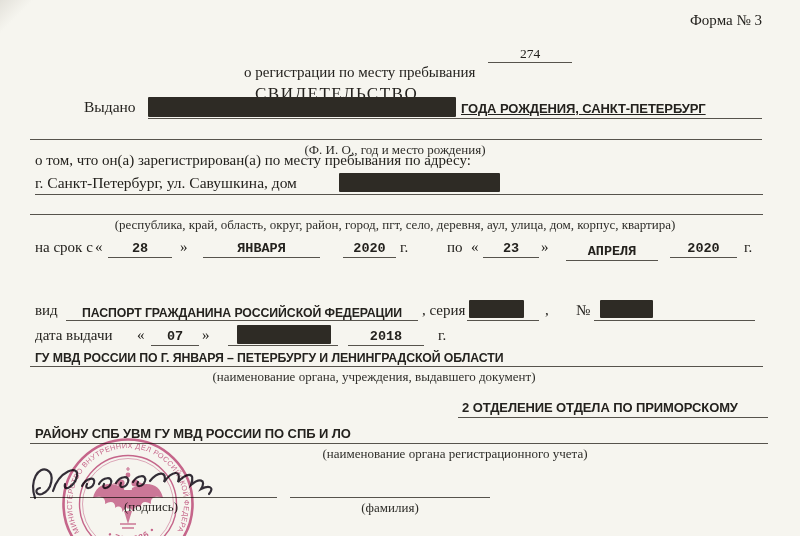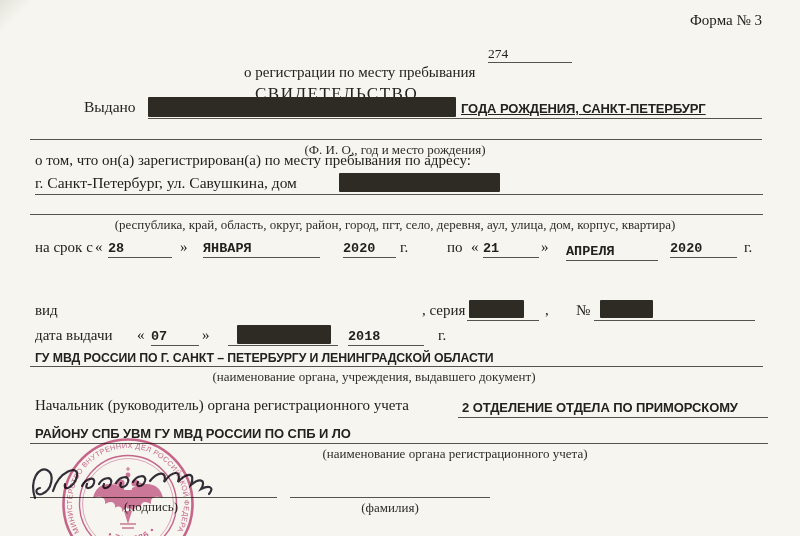--- a/index.html
+++ b/index.html
@@ -4,21 +4,21 @@
 <style>
   html,body{margin:0;padding:0;background:#e9e7e2;}
   .page{
     position:relative;width:800px;height:536px;overflow:hidden;
     background:linear-gradient(135deg,#e3e1da 0%,#f6f5ef 2.5%,#f6f5ef 100%);
     font-family:"Liberation Serif",serif;color:#24221e;
   }
   .txt{position:absolute;font-size:15px;white-space:nowrap;}
   .big{font-size:17px;letter-spacing:1.5px;}
   .rule{position:absolute;height:1px;background:#56534c;}
-  .seg{position:absolute;border-bottom:1px solid #56534c;height:17px;line-height:17px;text-align:left;white-space:nowrap;}
+  .seg{position:absolute;border-bottom:1px solid #56534c;height:17px;line-height:17px;text-align:center;white-space:nowrap;}
   .cap{position:absolute;font-size:13px;color:#2e2d29;white-space:nowrap;transform:translateX(-50%);}
   .vb{font-family:"Liberation Sans",sans-serif;font-weight:700;font-size:13px;letter-spacing:-0.1px;white-space:nowrap;}
   .vbs{font-size:12.3px;}
   .vd{font-family:Liberation Mono, monospace;font-weight:700;font-size:13.5px;white-space:nowrap;}
   .red{position:absolute;background:#2e2b25;border-radius:1px;}
   .stamp{position:absolute;mix-blend-mode:multiply;opacity:.82;}
   .sig{position:absolute;mix-blend-mode:multiply;}
 </style>
 </head>
 <body>
@@ -49,50 +49,52 @@
 
   <div class="txt" style="left:35px;top:239px;">на срок с</div>
   <div class="txt" style="left:95px;top:239px;">«</div>
   <div class="seg vd" style="left:108px;top:240px;width:64px;">28</div>
   <div class="txt" style="left:180px;top:239px;">»</div>
   <div class="seg vd" style="left:203px;top:240px;width:117px;">ЯНВАРЯ</div>
   <div class="seg vd" style="left:343px;top:240px;width:53px;">2020</div>
   <div class="txt" style="left:400px;top:239px;">г.</div>
   <div class="txt" style="left:447px;top:239px;">по</div>
   <div class="txt" style="left:471px;top:239px;">«</div>
-  <div class="seg vd" style="left:483px;top:240px;width:56px;">21</div>
+  <div class="seg vd" style="left:483px;top:240px;width:56px;">23</div>
   <div class="txt" style="left:541px;top:239px;">»</div>
   <div class="seg vd" style="left:566px;top:243px;width:92px;">АПРЕЛЯ</div>
   <div class="seg vd" style="left:670px;top:240px;width:67px;">2020</div>
   <div class="txt" style="left:744px;top:239px;">г.</div>
 
 
   <div class="txt" style="left:35px;top:302px;">вид</div>
+  <div class="seg" style="left:66px;top:303px;width:352px;">
+    <span class="vb vbs">ПАСПОРТ ГРАЖДАНИНА РОССИЙСКОЙ ФЕДЕРАЦИИ</span>
+  </div>
   <div class="txt" style="left:422px;top:302px;">, серия</div>
   <div class="seg" style="left:467px;top:303px;width:72px;"></div>
   <div class="red" style="left:469px;top:300px;width:55px;height:18px;"></div>
   <div class="txt" style="left:545px;top:302px;">,</div>
   <div class="txt" style="left:576px;top:302px;">№</div>
   <div class="seg" style="left:594px;top:303px;width:161px;"></div>
   <div class="red" style="left:600px;top:300px;width:53px;height:18px;"></div>
 
   <div class="txt" style="left:35px;top:327px;">дата выдачи</div>
   <div class="txt" style="left:137px;top:327px;">«</div>
   <div class="seg vd" style="left:151px;top:328px;width:48px;">07</div>
   <div class="txt" style="left:202px;top:327px;">»</div>
   <div class="seg" style="left:228px;top:328px;width:110px;"></div>
   <div class="red" style="left:237px;top:325px;width:94px;height:19px;"></div>
   <div class="seg vd" style="left:348px;top:328px;width:76px;">2018</div>
   <div class="txt" style="left:438px;top:327px;">г.</div>
 
-  <div class="vb vbs" style="position:absolute;left:35px;top:351px;">ГУ МВД РОССИИ ПО Г. САНКТ – ПЕТЕРБУРГУ И ЛЕНИНГРАДСКОЙ ОБЛАСТИ</div>
+  <div class="vb vbs" style="position:absolute;left:35px;top:351px;">ГУ МВД РОССИИ ПО Г. ЯНВАРЯ – ПЕТЕРБУРГУ И ЛЕНИНГРАДСКОЙ ОБЛАСТИ</div>
   <div class="rule" style="left:30px;top:366px;width:733px;"></div>
   <div class="cap" style="left:374px;top:369px;">(наименование органа, учреждения, выдавшего документ)</div>
 
-  <div class="txt" style="left:35px;top:397px;">Начальник (руководитель) органа регистрационного учета</div>
   <div class="vb" style="position:absolute;left:462px;top:400px;">2 ОТДЕЛЕНИЕ ОТДЕЛА  ПО ПРИМОРСКОМУ</div>
   <div class="rule" style="left:458px;top:417px;width:310px;"></div>
   <div class="vb" style="position:absolute;left:35px;top:426px;">РАЙОНУ СПБ УВМ  ГУ  МВД РОССИИ  ПО СПБ  И  ЛО</div>
   <div class="rule" style="left:30px;top:443px;width:738px;"></div>
   <div class="cap" style="left:455px;top:446px;">(наименование органа регистрационного учета)</div>
 
   <div class="rule" style="left:30px;top:497px;width:247px;"></div>
   <div class="cap" style="left:151px;top:499px;">(подпись)</div>
   <div class="rule" style="left:290px;top:497px;width:200px;"></div>
   <div class="cap" style="left:390px;top:500px;">(фамилия)</div>

